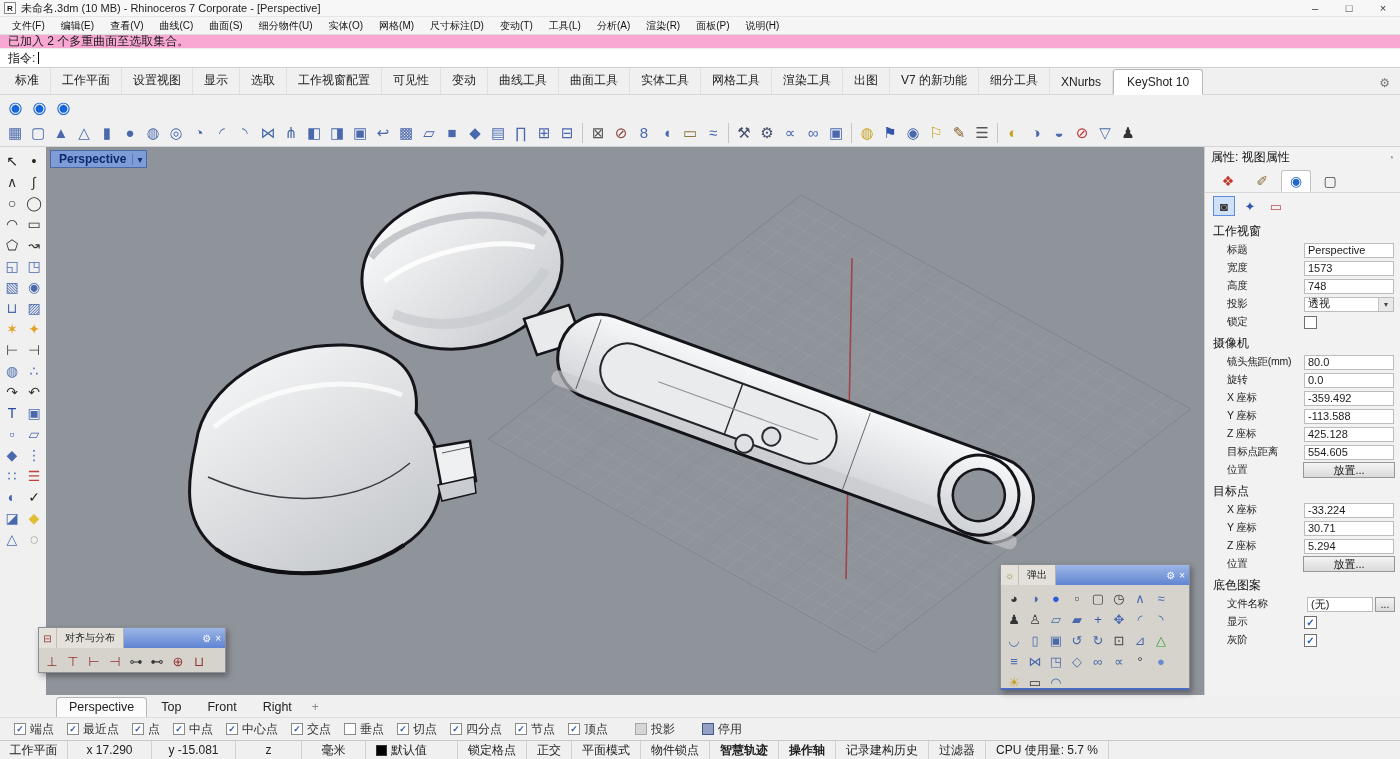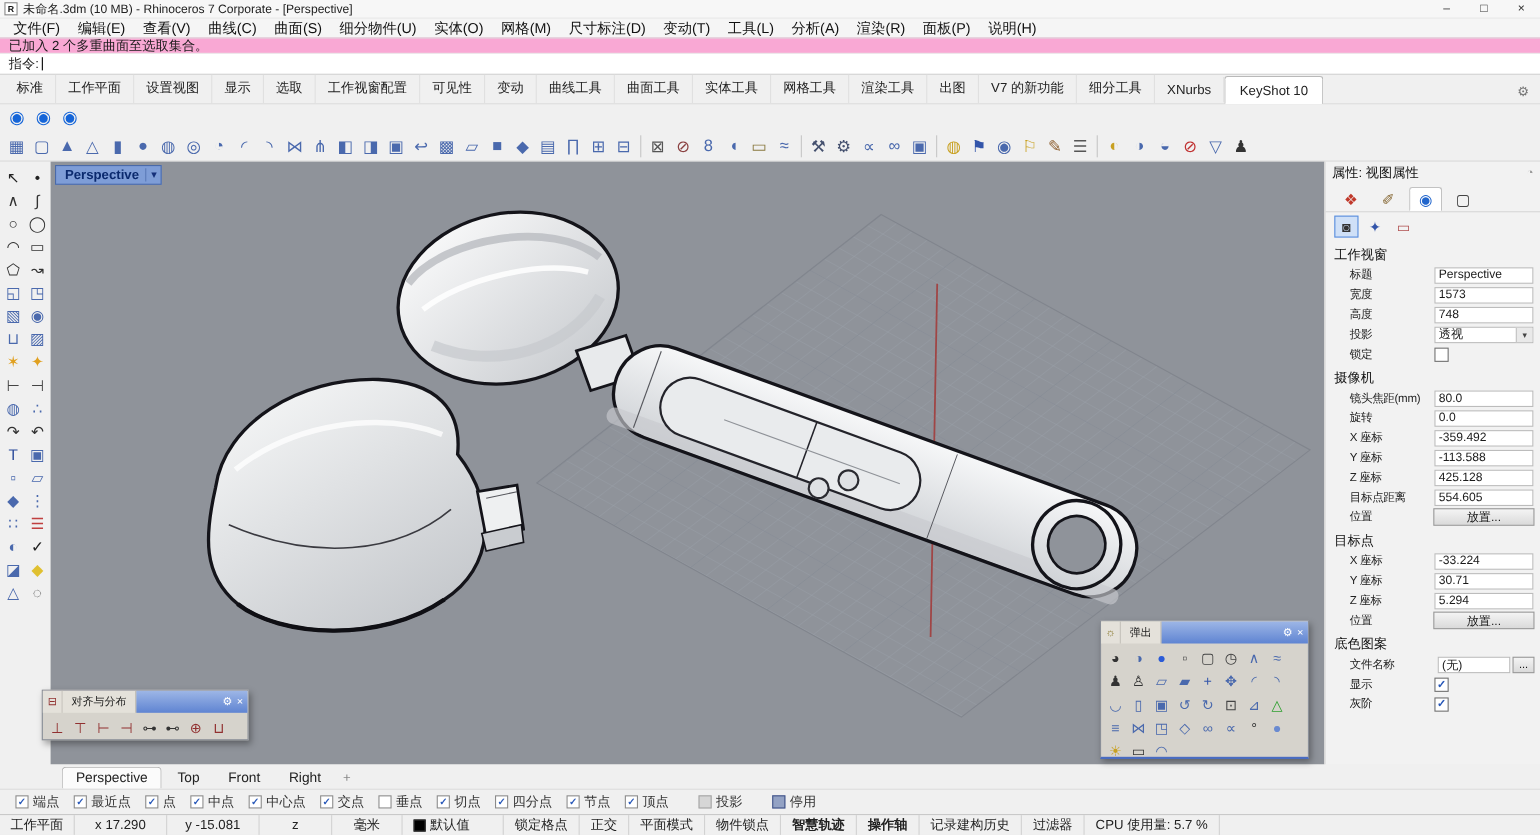--- a/index.html
+++ b/index.html
@@ -8,21 +8,21 @@
 
   
   #titlebar{position:absolute;left:0;top:0;width:1400px;height:17px;background:#f7f7f7;display:flex;align-items:center;border-bottom:1px solid #e6e6e6;}
   #app-icon{width:12px;height:12px;margin:0 5px 0 4px;background:#fff;border:1px solid #888;display:flex;align-items:center;justify-content:center;font-size:8px;font-weight:bold;color:#111;}
   #title-text{font-size:11px;color:#222;}
   #win-buttons{margin-left:auto;display:flex;}
   .wbtn{width:34px;height:17px;display:flex;align-items:center;justify-content:center;font-size:11px;color:#333;}
 
   
   #menubar{position:absolute;left:0;top:17px;width:1400px;height:17px;background:#f5f5f5;display:flex;align-items:center;padding-left:4px;}
-  .menu-item{padding:0 8px;font-size:13px;height:17px;line-height:17px;color:#111;}
+  .menu-item{padding:0 8px;font-size:10px;height:17px;line-height:17px;color:#111;}
 
   
   #cmd-history{position:absolute;left:0;top:34px;width:1400px;height:15px;background:#f9a8d4;border-top:1px solid #dcdcdc;border-bottom:1px solid #ececec;display:flex;align-items:center;padding-left:8px;font-size:12px;}
   #cmd-input{position:absolute;left:0;top:49px;width:1400px;height:19px;background:#fff;border-bottom:1px solid #cfcfcf;display:flex;align-items:center;padding-left:8px;font-size:12px;}
   #cmd-caret{display:inline-block;width:1px;height:12px;background:#000;margin-left:3px;}
   .cmd-side{position:absolute;right:2px;display:flex;flex-direction:column;align-items:center;color:#666;font-size:7px;line-height:6px;}
 
   
   #tabrow{position:absolute;left:0;top:70px;width:1400px;height:25px;background:#f0f0f0;display:flex;align-items:flex-end;padding:0 4px;border-bottom:1px solid #d8d8d8;}
   .rtab{padding:4px 11px 5px 11px;font-size:12px;color:#222;border-right:1px solid #e0e0e0;}
@@ -149,21 +149,21 @@
 <div id="cmd-input">
   <span>指令:</span>
   <span id="cmd-caret"></span>
   <span class="cmd-side" style="top:53px;">
     <span>▲</span>
       <span>▼</span>
   </span>
 </div>
 
 <div id="tabrow">
-  <div style="display:flex;align-items:center;">
+  <div style="display:flex;align-items:flex-end;">
       <span class="rtab">标准</span>
       <span class="rtab">工作平面</span>
       <span class="rtab">设置视图</span>
       <span class="rtab">显示</span>
       <span class="rtab">选取</span>
       <span class="rtab">工作视窗配置</span>
       <span class="rtab">可见性</span>
       <span class="rtab">变动</span>
       <span class="rtab">曲线工具</span>
       <span class="rtab">曲面工具</span>

